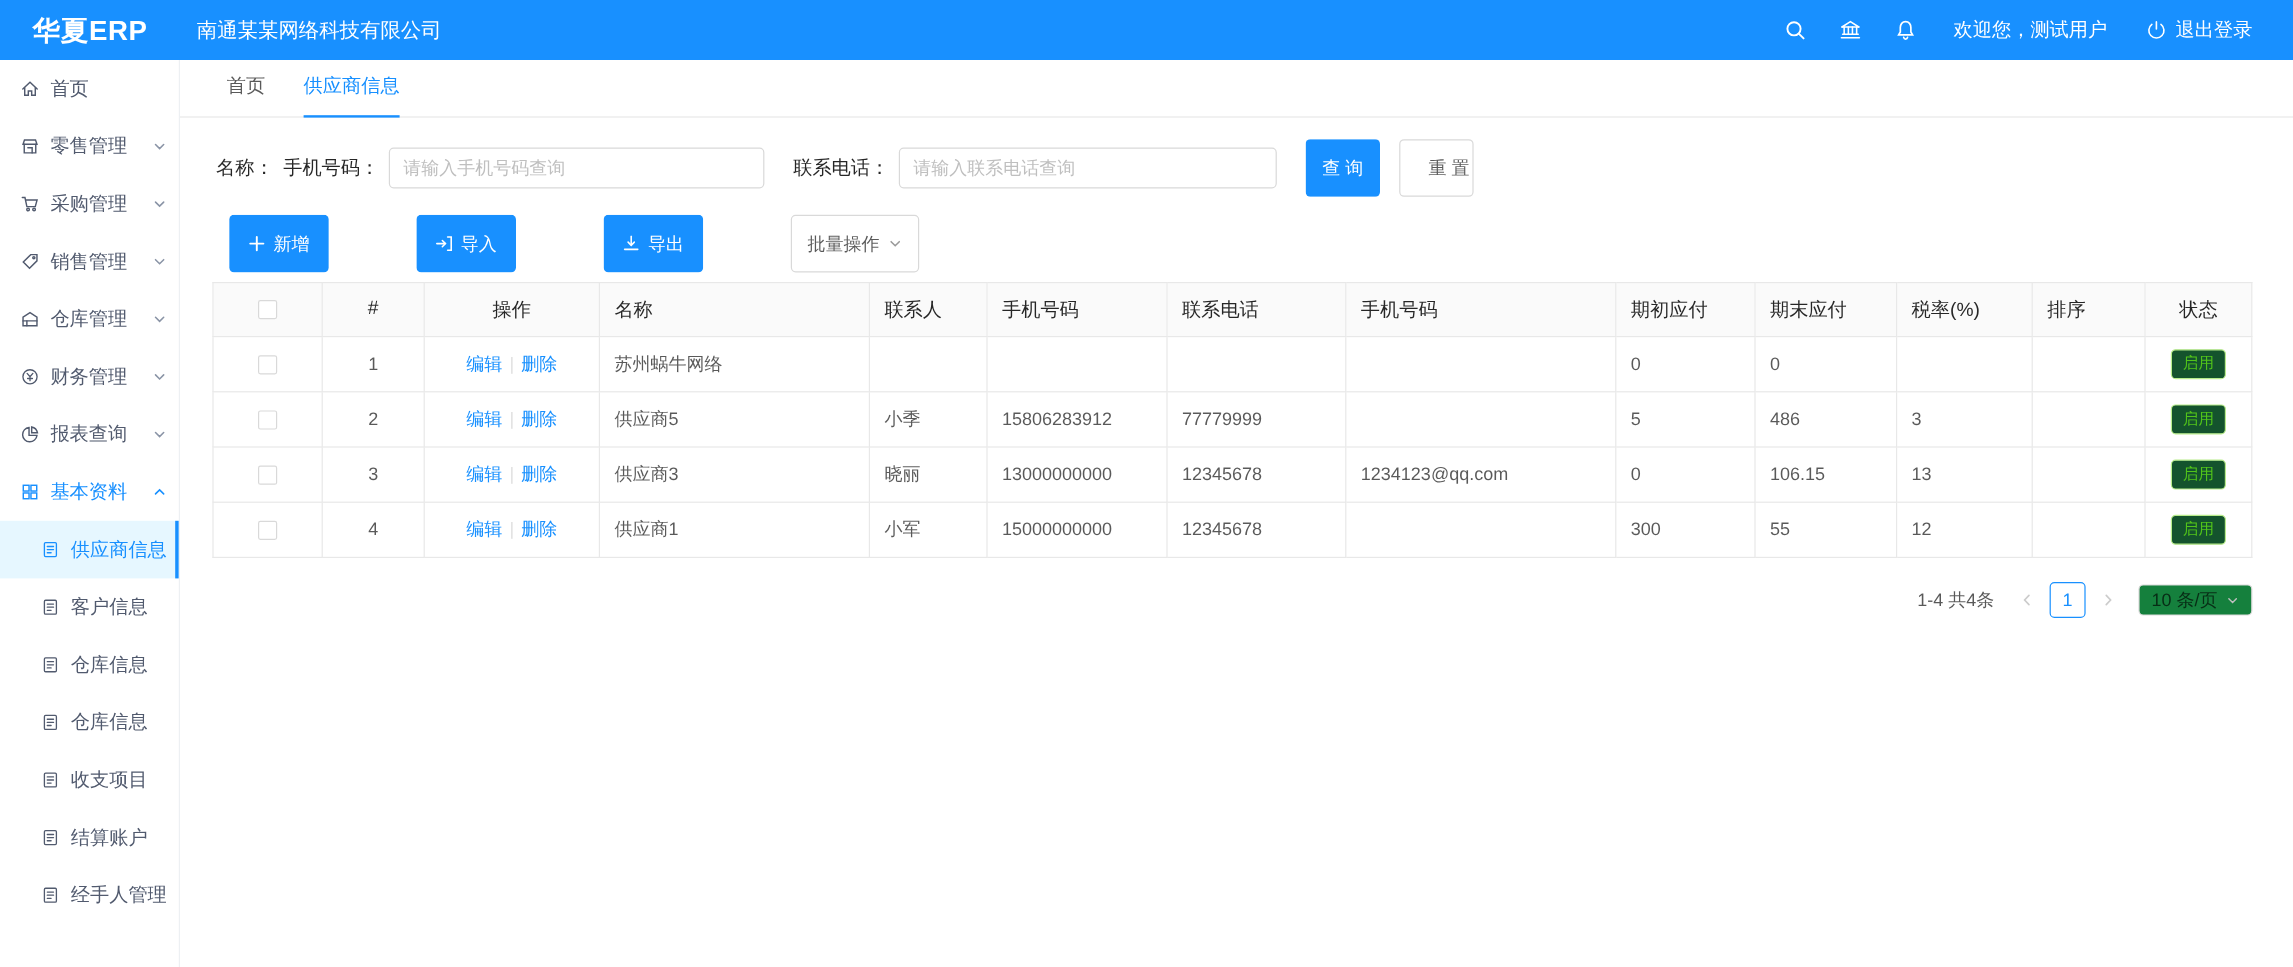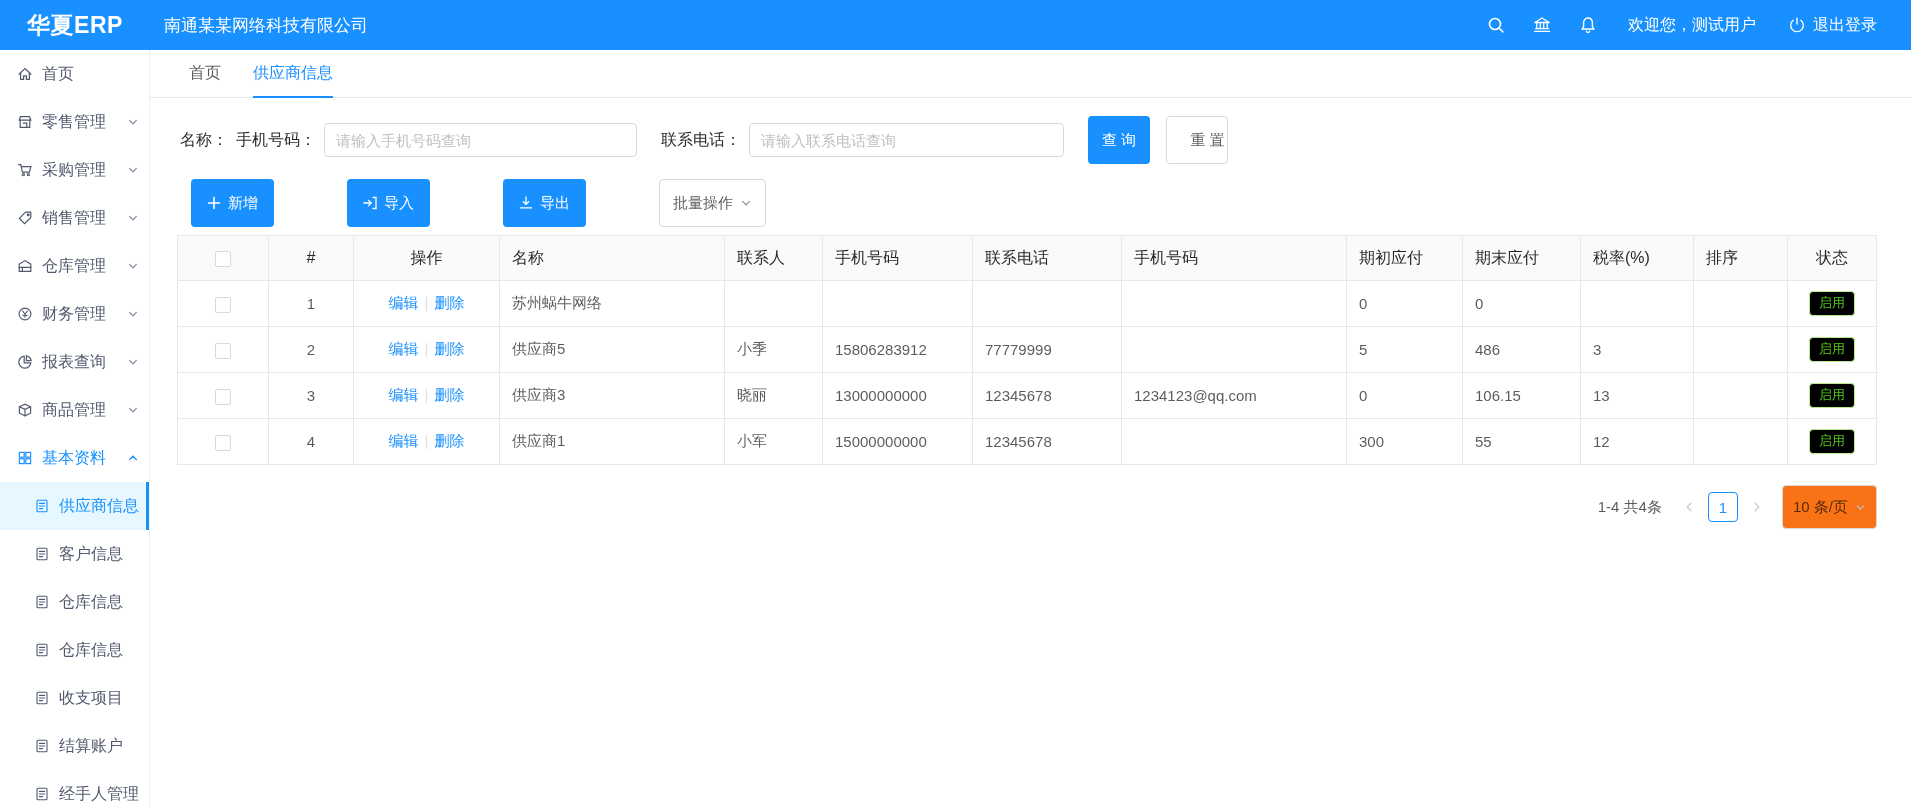--- a/index.html
+++ b/index.html
@@ -78,35 +78,35 @@
   .table-wrap { margin-top: 8px; width: 1700px; }
   table.grid { border-collapse: collapse; table-layout: fixed; width: 1700px; }
   .grid th, .grid td { border: 1px solid #e8e8e8; font-weight: normal; padding: 0 12px;
     overflow: hidden; white-space: nowrap; text-align: left; }
   .grid th { height: 45px; background: #fafafa; font-size: 16px; color: rgba(0,0,0,.85); }
   .grid td { height: 46px; font-size: 15px; color: rgba(0,0,0,.65); background: #fff; }
   .grid th.c, .grid td.c { text-align: center; padding: 0 4px; }
   .link { color: #1890ff; cursor: pointer; }
   .link-div { color: #e0e0e0; margin: 0 6px; }
   .badge-enabled { display: inline-block; padding: 3px 9px; font-size: 13px; color: #52c41a;
-    background: #000000; border: 1px solid #b7eb8a; border-radius: 4px; line-height: 1.25; }
+    background: #14532d; border: 1px solid #b7eb8a; border-radius: 4px; line-height: 1.25; }
   .checkbox { width: 16px; height: 16px; border: 1px solid #d9d9d9; border-radius: 2px;
     background: #fff; display: inline-block; cursor: pointer; vertical-align: middle; }
 
   
   .pagination { width: 1700px; display: flex; justify-content: flex-end; align-items: center;
     margin-top: 20px; font-size: 15px; color: rgba(0,0,0,.65); }
   .pg-total { margin-right: 12px; }
   .pg-arrow { width: 30px; height: 30px; display: inline-flex; align-items: center; justify-content: center;
     color: #ccc; cursor: default; }
   .pg-arrow svg { width: 12px; height: 12px; }
   .pg-page { width: 30px; height: 30px; border: 1px solid #1890ff; color: #1890ff; border-radius: 4px;
     display: inline-flex; align-items: center; justify-content: center; margin: 0 4px; background: #fff; cursor: pointer; }
-  .pg-size { height: 44px; border: 1px solid #d9d9d9; border-radius: 4px; display: inline-flex;
-    align-items: center; padding: 0 10px; margin-left: 10px; background: #f97316; cursor: pointer; }
+  .pg-size { height: 26px; border: 1px solid #d9d9d9; border-radius: 4px; display: inline-flex;
+    align-items: center; padding: 0 10px; margin-left: 10px; background: #15803d; cursor: pointer; }
   .pg-size .chev-d { margin-left: 7px; color: #bfbfbf; width: 11px; height: 11px; }
 </style>
 </head>
 <body>
 
 <div class="topbar">
   <div class="logo">华夏ERP</div>
   <div class="company">南通某某网络科技有限公司</div>
   <div class="topbar-right">
     <span class="tb-icon">
@@ -228,34 +228,20 @@
         </span>
       </div>
       <div class="menu-item">
         <span class="mi-icon">
           <svg viewBox="0 0 16 16" fill="none" stroke="currentColor" stroke-width="1.2" stroke-linecap="round">
             <path d="M7.2 2.2 A6 6 0 1 0 13.8 8.8 H7.2 Z"></path>
             <path d="M9.4 1.8 A6 6 0 0 1 14.2 6.6 H9.4 Z"></path>
           </svg>
         </span>
         <span class="label">报表查询</span>
-        <span class="chev">
-          <svg viewBox="0 0 12 12" fill="none" stroke="currentColor" stroke-width="1.3" stroke-linecap="round">
-            <path d="M2.6 4.4 L6 7.8 L9.4 4.4"></path>
-          </svg>
-        </span>
-      </div>
-      <div class="menu-item">
-        <span class="mi-icon">
-          <svg viewBox="0 0 16 16" fill="none" stroke="currentColor" stroke-width="1.2" stroke-linecap="round">
-            <path d="M2.4 4.8 L8 2.2 L13.6 4.8 V11.2 L8 13.8 L2.4 11.2 Z"></path>
-            <path d="M2.4 4.8 L8 7.4 L13.6 4.8 M8 7.4 V13.8"></path>
-          </svg>
-        </span>
-        <span class="label">商品管理</span>
         <span class="chev">
           <svg viewBox="0 0 12 12" fill="none" stroke="currentColor" stroke-width="1.3" stroke-linecap="round">
             <path d="M2.6 4.4 L6 7.8 L9.4 4.4"></path>
           </svg>
         </span>
       </div>
       <div class="menu-item parent-open">
         <span class="mi-icon">
           <svg viewBox="0 0 16 16" fill="none" stroke="currentColor" stroke-width="1.2">
             <rect x="2.4" y="2.4" width="4.8" height="4.8"></rect>

